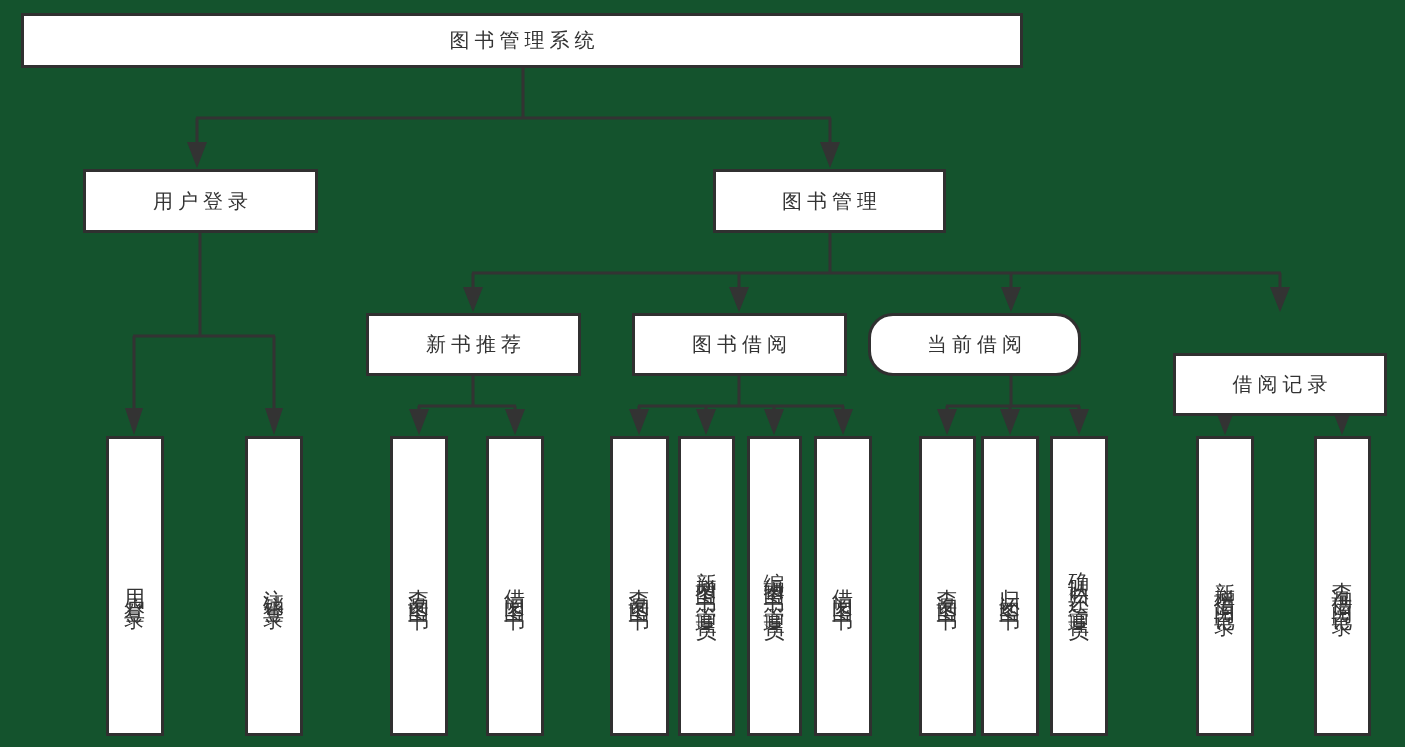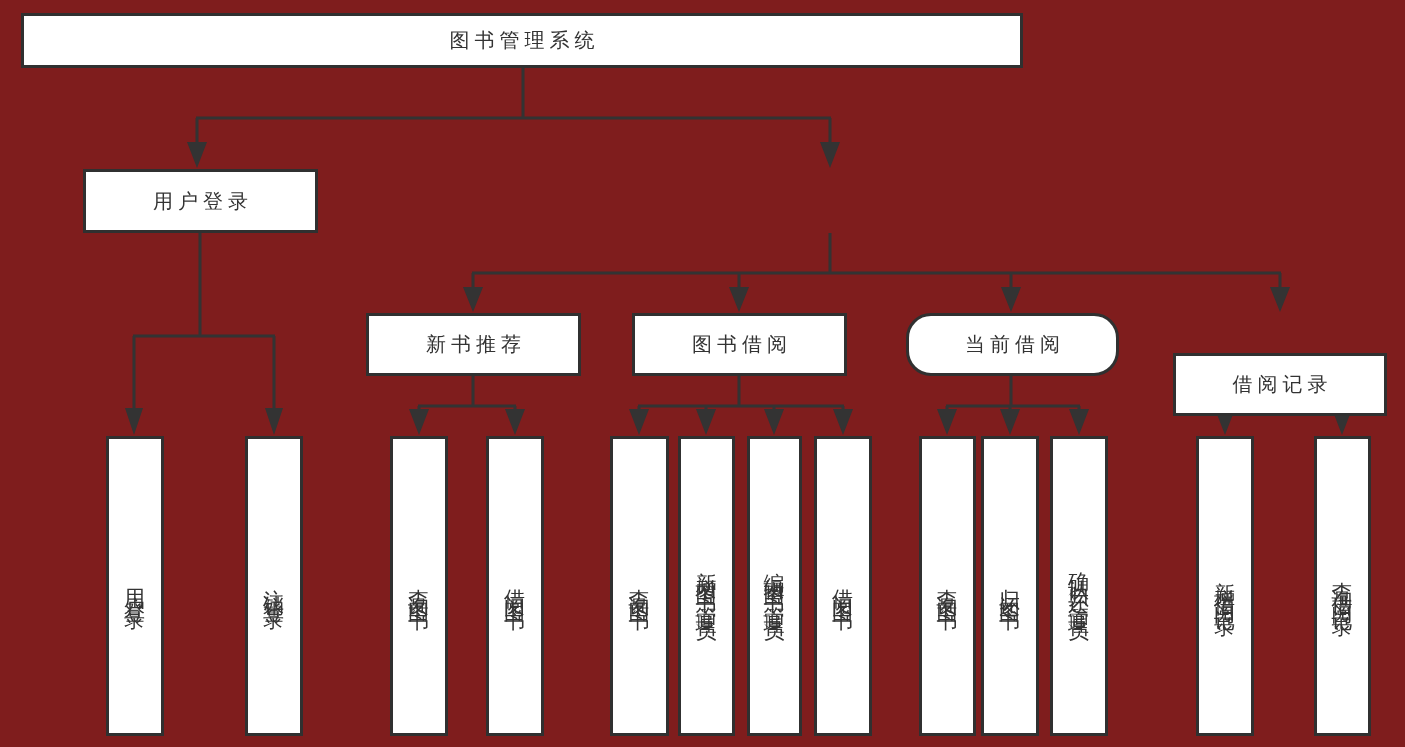--- a/index.html
+++ b/index.html
@@ -1,20 +1,20 @@
 <!DOCTYPE html>
 <html><head>
 <meta charset="utf-8">
 <style>
   html, body { margin: 0; padding: 0; background: #ffffff; }
   .stage {
     position: relative;
     width: 1405px;
     height: 747px;
-    background: #7f1d1d;
+    background: #14532d;
     font-family: "Liberation Sans", "DejaVu Sans", sans-serif;
     overflow: hidden;
   }
   .wires {
     position: absolute;
     left: 0; top: 0;
     width: 1405px; height: 747px;
     pointer-events: none;
   }
   .wires path { stroke: #333333; stroke-width: 3; fill: none; }
@@ -110,24 +110,25 @@
     <g>
       <path d="M1280,376 V406 M1224,406 H1343 M1225,406 V412 M1342,406 V412"></path>
       <polygon points="1215,409 1235,409 1225,435"></polygon>
       <polygon points="1332,409 1352,409 1342,435"></polygon>
     </g>
   </svg>
 
   <div class="box" style="left:21px; top:13px; width:1002px; height:55px;">图书管理系统</div>
 
   <div class="box" style="left:83px; top:169px; width:235px; height:64px;">用户登录</div>
+  <div class="box" style="left:713px; top:169px; width:233px; height:64px;">图书管理</div>
 
   <div class="box" style="left:632px; top:313px; width:215px; height:63px;">图书借阅</div>
   <div class="box" style="left:366px; top:313px; width:215px; height:63px;">新书推荐</div>
-  <div class="box" style="left:906px; top:313px; width:213px; height:63px;border-radius:25px;">当前借阅</div>
+  <div class="box" style="left:868px; top:313px; width:213px; height:63px;border-radius:25px;">当前借阅</div>
   <div class="box" style="left:1173px; top:313px; width:214px; height:63px;margin-top:40px;">借阅记录</div>
 
   <div class="vbox" style="left:106px; top:436px; width:58px; height:300px;">用户登录</div>
   <div class="vbox" style="left:245px; top:436px; width:58px; height:300px;">注销登录</div>
 
   <div class="vbox" style="left:390px; top:436px; width:58px; height:300px;">查询图书</div>
   <div class="vbox" style="left:486px; top:436px; width:58px; height:300px;">借阅图书</div>
 
   <div class="vbox" style="left:610px; top:436px; width:59px; height:300px;">查询图书</div>
   <div class="vbox" style="left:678px; top:436px; width:57px; height:300px;">新增图书（管理员）</div>

